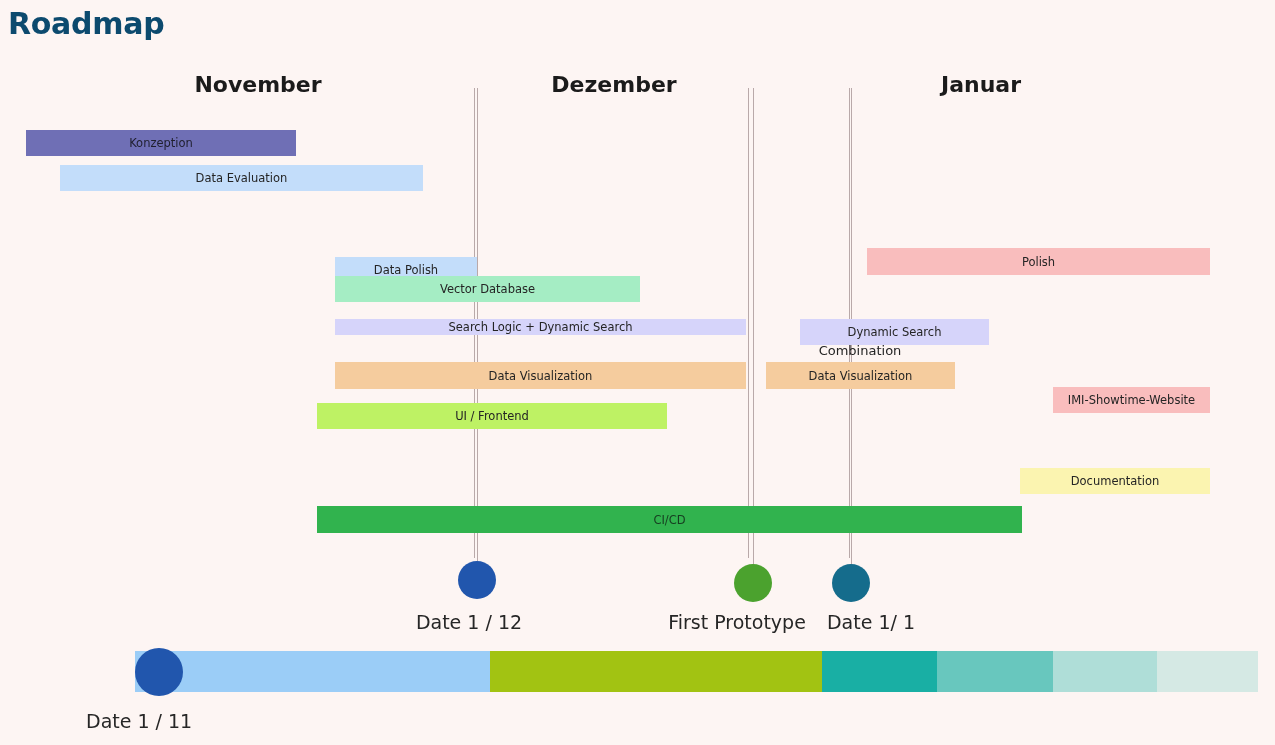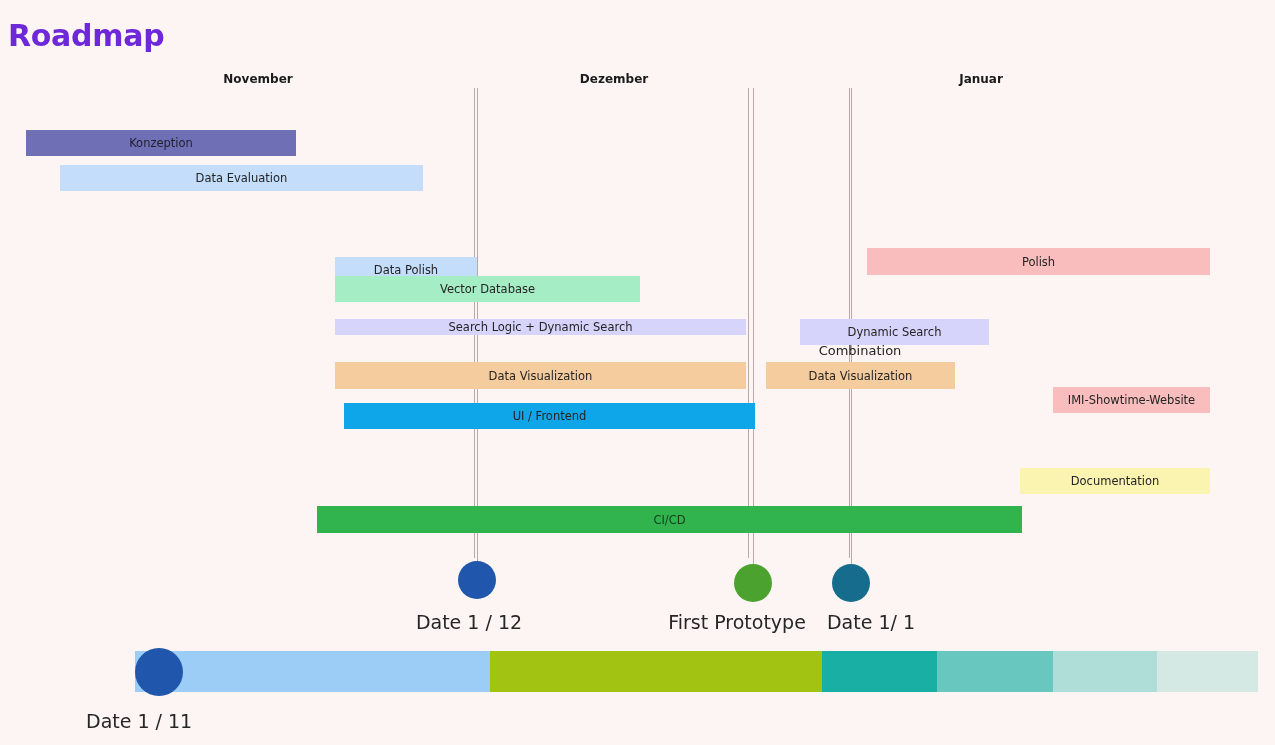--- a/index.html
+++ b/index.html
@@ -7,30 +7,30 @@
   body {
     width:1275px; height:745px;
     background:#FDF5F3;
     font-family:"DejaVu Sans", sans-serif;
     overflow:hidden;
     position:relative;
   }
   #root { position:relative; width:1275px; height:745px; }
 
   .page-title {
-    position:absolute; left:8px; top:18px;
+    position:absolute; left:8px; top:6px;
     font-family:"DejaVu Sans", sans-serif;
-    font-size:30px; font-weight:bold; color:#6d28d9;
+    font-size:30px; font-weight:bold; color:#0c4a6e;
     letter-spacing:-0.3px;
     white-space:nowrap;
   }
 
   .month-label {
     position:absolute;
-    font-size:12px; font-weight:bold; color:#1b1b1b;
+    font-size:22px; font-weight:bold; color:#1b1b1b;
     text-align:left; white-space:nowrap;
     transform:translateX(-50%);
   }
 
   .gridline {
     position:absolute; width:1px;
     background:#b9a9a9;
   }
 
   .bar {
@@ -108,21 +108,21 @@
       </div>
       <div class="bar" style="left: 335px; top: 362px; width: 411px; height: 27px; background: rgb(245, 204, 158); color: rgb(36, 36, 36);">
         <span>Data Visualization</span>
       </div>
       <div class="bar" style="left: 766px; top: 362px; width: 189px; height: 27px; background: rgb(245, 204, 158); color: rgb(36, 36, 36);">
         <span>Data Visualization</span>
       </div>
       <div class="bar" style="left: 1053px; top: 387px; width: 157px; height: 26px; background: rgb(249, 189, 189); color: rgb(36, 36, 36);">
         <span>IMI-Showtime-Website</span>
       </div>
-      <div class="bar" style="left: 344px; top: 403px; width: 411px; height: 26px; background: #0ea5e9; color: rgb(36, 36, 36);">
+      <div class="bar" style="left: 317px; top: 403px; width: 350px; height: 26px; background: #bef264; color: rgb(36, 36, 36);">
         <span>UI / Frontend</span>
       </div>
       <div class="bar" style="left: 1020px; top: 468px; width: 190px; height: 26px; background: rgb(251, 244, 176); color: rgb(36, 36, 36);">
         <span>Documentation</span>
       </div>
       <div class="bar" style="left: 317px; top: 506px; width: 705px; height: 27px; background: rgb(49, 179, 78); color: rgb(22, 61, 32); text-align: right;">
         <span>CI/CD</span>
       </div>
     </div>
   <div id="floating">

